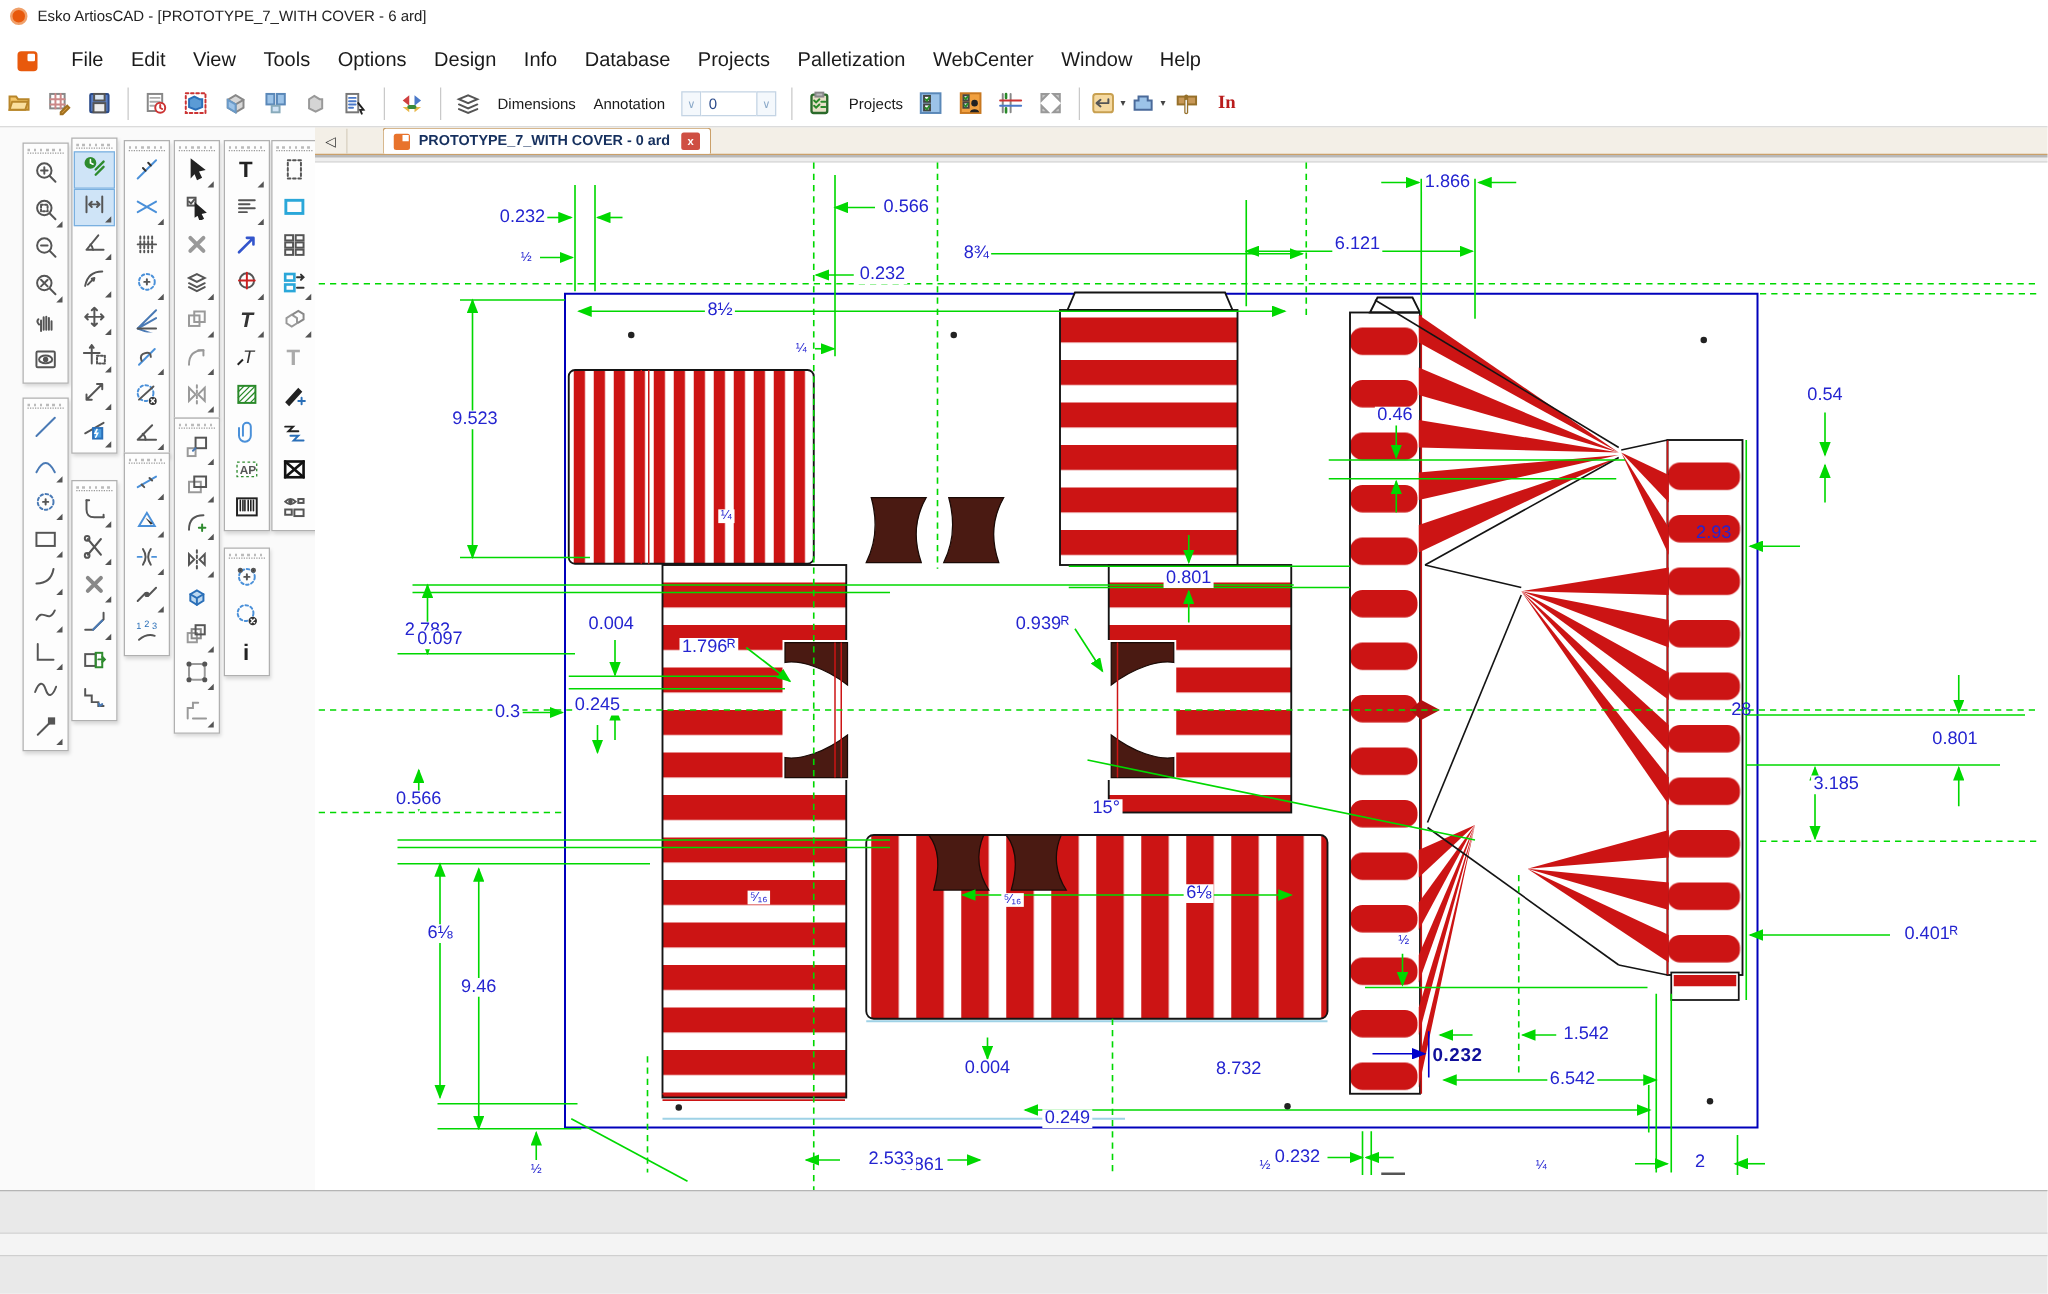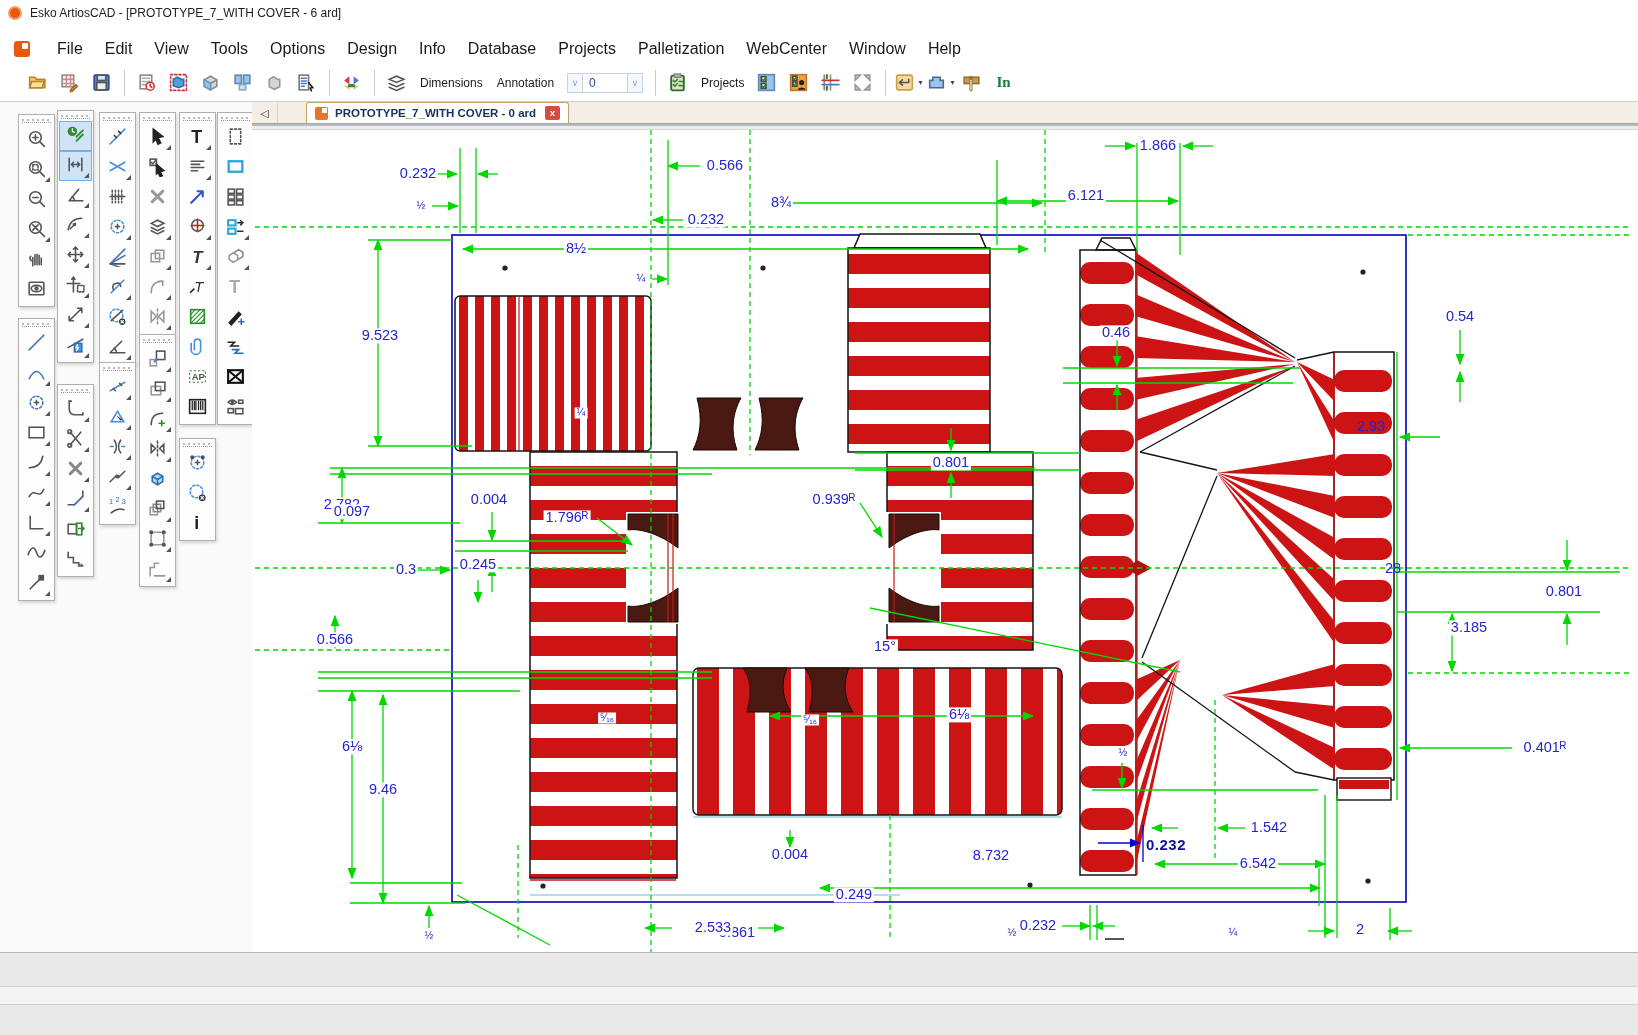--- a/index.html
+++ b/index.html
@@ -9,30 +9,30 @@
     background:#fff; display:flex; align-items:center; padding-left:8px; }
   #app-logo { width:14px; height:14px; border-radius:50%; background:#e8590c;
     display:inline-block; margin-right:8px; border:2px solid #f0a06a; }
   #titlebar span.t { font-size:12px; color:#222; }
   #menubar { position:absolute; left:0; top:36px; width:1638px; height:26px;
     background:#fff; display:flex; align-items:center; padding-left:14px; }
   #menu-logo { width:16px; height:16px; background:#e8590c; border-radius:3px; margin-right:16px; position:relative;}
   #menu-logo:after{content:"";position:absolute;right:2px;top:2px;width:6px;height:6px;background:#fff;border-radius:1px;}
   .menu-item { font-size:16px; color:#1a1a1a; padding:4px 11px; cursor:default; }
   #toolbar { position:absolute; left:0; top:64px; width:1638px; height:38px;
-    background:#fff; border-bottom:1px solid #cfcfcf; display:flex; align-items:center; padding-left:22px; }
+    background:#fff; border-bottom:1px solid #cfcfcf; display:flex; align-items:center; padding-left:0; }
   .tb-btn { width:30px; height:30px; display:flex; align-items:center; justify-content:center; margin:0 1px; border:1px solid transparent; }
   .tb-sep { width:1px; height:26px; background:#c9c9c9; margin:0 6px; }
   .tb-label { font-size:12px; color:#1a1a1a; margin:0 7px; }
   .tb-combo { display:flex; align-items:center; margin:0 6px; }
   .tb-caret { font-size:9px; color:#8aa8c8; border:1px solid #c4d4e4; width:16px; height:20px;
     display:flex;align-items:center;justify-content:center; background:#f4f8fc; }
   .tb-val { width:44px; height:20px; border-top:1px solid #c4d4e4; border-bottom:1px solid #c4d4e4;
     font-size:12px; color:#2a4a8a; display:flex; align-items:center; padding-left:6px; background:#fff; }
-  .tb-units { font-family:"Liberation Serif", serif; font-weight:bold; font-size:15px; color:#15803d; margin:0 8px; }
+  .tb-units { font-family:"Liberation Serif", serif; font-weight:bold; font-size:15px; color:#b91c1c; margin:0 8px; }
   .dd { font-size:8px; color:#444; margin-left:2px; }
   #tabbar { position:absolute; left:252px; top:102px; width:1386px; height:22px;
     background:#f3efe7; border-bottom:1px solid #caa06a; display:flex; align-items:flex-end; }
   #tab-nav { width:26px; height:20px; display:flex; align-items:center; justify-content:center;
     font-size:11px; color:#333; border-right:1px solid #d8d0c0; }
   #tab-active { height:21px; background:#fff; border:1px solid #caa06a; border-bottom:none;
     display:flex; align-items:center; padding:0 8px; margin-left:28px; border-radius:3px 3px 0 0; }
   #tab-icon { width:13px; height:13px; background:#e8732c; border-radius:2px; margin-right:7px; position:relative;}
   #tab-icon:after{content:"";position:absolute;right:1px;top:1px;width:5px;height:5px;background:#fff;}
   #tab-title { font-size:11.5px; font-weight:bold; color:#16305e; margin-right:9px; }

